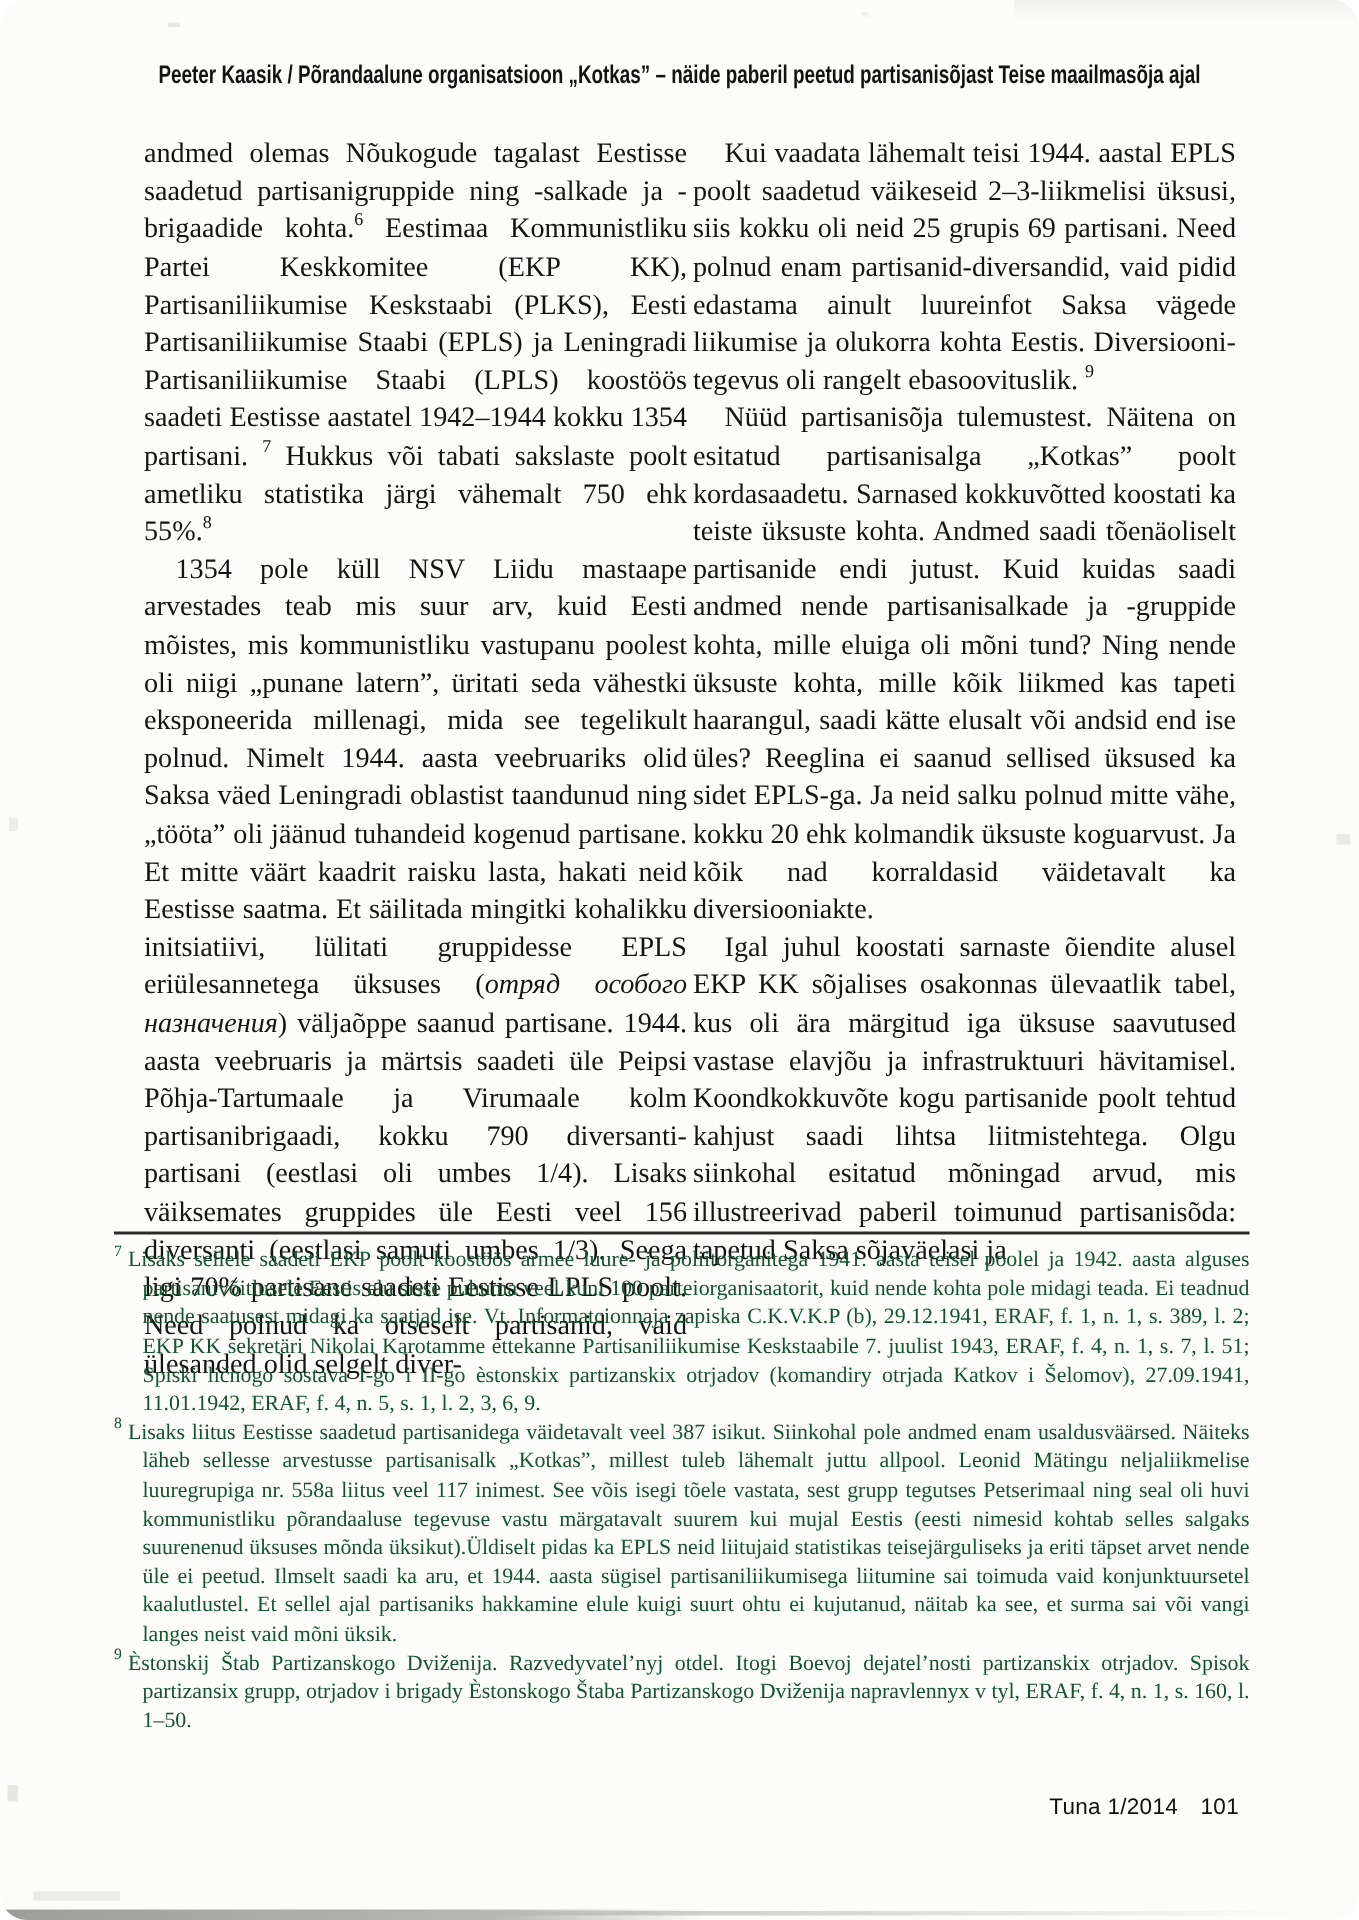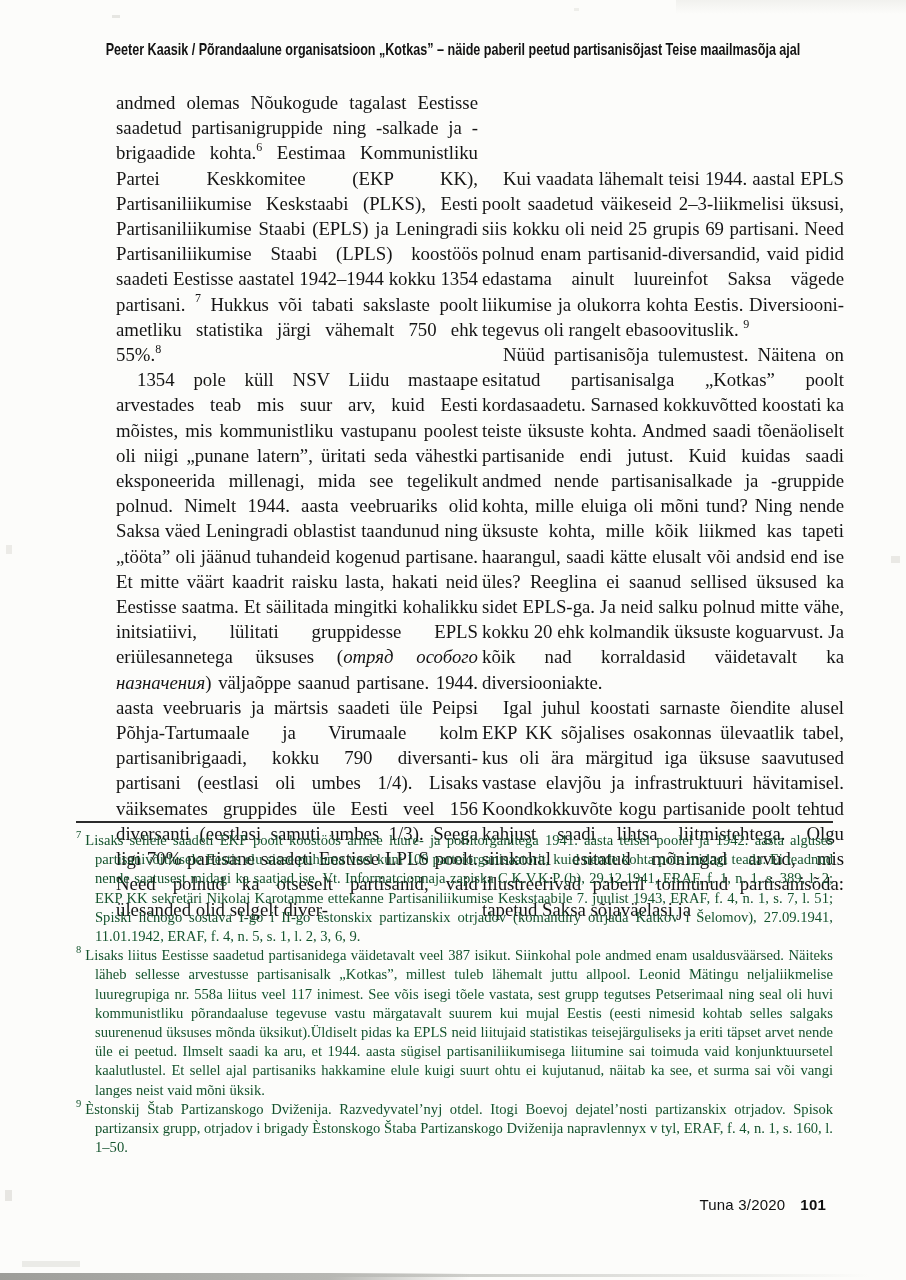--- a/index.html
+++ b/index.html
@@ -4,43 +4,43 @@
 <style>
   html,body { margin:0; padding:0; }
   body { background:#ffffff; font-family:"Liberation Serif", serif; }
 
   .page {
     position:relative;
     width:906px; height:1280px;
     background:#fcfcfa;
     overflow:hidden;
     color:#161616;
+    border-radius:18px;
   }
 
   
   .running-header {
     position:absolute;
     top:40px; left:50%;
     transform:translateX(-50%) scaleX(0.74);
     transform-origin:center top;
     white-space:nowrap;
     font-family:"Liberation Sans", sans-serif;
     font-weight:700;
     font-size:17px;
     color:#121212;
   }
 
   
   .body-columns {
     position:absolute;
-    top:90px; left:116px;
+    top:90px; left:96px;
     width:728px;
     display:flex;
     gap:4px;
-    align-items:flex-end;
   }
   .col {
     flex:1 1 0;
     font-size:18.8px;
     line-height:25.2px;
     text-align:justify;
     color:#141414;
     hyphens:auto;
     -webkit-hyphens:auto;
   }
@@ -87,21 +87,21 @@
 
   
   .page-footer {
     position:absolute;
     top:1196px; right:80px;
     font-family:"Liberation Sans", sans-serif;
     font-size:15px;
     color:#101010;
     letter-spacing:0.2px;
   }
-  .page-footer .pagenum { font-weight:700; margin-left:15px;text-align:center; }
+  .page-footer .pagenum { font-weight:400; margin-left:15px;text-align:center; }
 
   
   .artifact { position:absolute; pointer-events:none; }
   .a-top-left    { left:112px; top:15px;  width:8px;  height:3px; background:#e6e6e2; }
   .a-top-mid     { left:574px; top:8px;   width:5px;  height:3px; background:#eeeeea; }
   .a-top-right   { right:0;    top:0;     width:230px; height:14px;
                    background:linear-gradient(to bottom,#f1f1ee,rgba(252,252,250,0)); }
   .a-left-mid    { left:6px;   top:545px; width:6px;  height:9px;  background:#ecebe7; }
   .a-left-low    { left:5px;   top:1190px;width:7px;  height:11px; background:#e7e6e2; }
   .a-right-mid   { left:891px; top:556px; width:9px;  height:7px;  background:#eae9e5; }
@@ -132,21 +132,21 @@
 
   <div class="footnote-sep"></div>
 
   <div class="footnotes" id="footnotes">
       <p class="fn"><sup class="fn-num">7</sup><span>Lisaks sellele saadeti EKP poolt koostöös armee luure- ja poliitorganitega 1941. aasta teisel poolel ja 1942. aasta alguses partisanivõitlusele Eestis elu sisse puhuma veel kuni 100 parteiorganisaatorit, kuid nende kohta pole midagi teada. Ei teadnud nende saatusest midagi ka saatjad ise. Vt. Informatcionnaja zapiska C.K.V.K.P (b), 29.12.1941, ERAF, f. 1, n. 1, s. 389, l. 2; EKP KK sekretäri Nikolai Karotamme ettekanne Partisaniliikumise Keskstaabile 7. juulist 1943, ERAF, f. 4, n. 1, s. 7, l. 51; Spiski ličnogo sostava I-go i II-go èstonskix partizanskix otrjadov (komandiry otrjada Katkov i Šelomov), 27.09.1941, 11.01.1942, ERAF, f. 4, n. 5, s. 1, l. 2, 3, 6, 9.</span></p>
       <p class="fn"><sup class="fn-num">8</sup><span>Lisaks liitus Eestisse saadetud partisanidega väidetavalt veel 387 isikut. Siinkohal pole andmed enam usaldusväärsed. Näiteks läheb sellesse arvestusse partisanisalk „Kotkas”, millest tuleb lähemalt juttu allpool. Leonid Mätingu neljaliikmelise luuregrupiga nr. 558a liitus veel 117 inimest. See võis isegi tõele vastata, sest grupp tegutses Petserimaal ning seal oli huvi kommunistliku põrandaaluse tegevuse vastu märgatavalt suurem kui mujal Eestis (eesti nimesid kohtab selles salgaks suurenenud üksuses mõnda üksikut).Üldiselt pidas ka EPLS neid liitujaid statistikas teisejärguliseks ja eriti täpset arvet nende üle ei peetud. Ilmselt saadi ka aru, et 1944. aasta sügisel partisaniliikumisega liitumine sai toimuda vaid konjunktuursetel kaalutlustel. Et sellel ajal partisaniks hakkamine elule kuigi suurt ohtu ei kujutanud, näitab ka see, et surma sai või vangi langes neist vaid mõni üksik.</span></p>
       <p class="fn"><sup class="fn-num">9</sup><span>Èstonskij Štab Partizanskogo Dviženija. Razvedyvatel’nyj otdel. Itogi Boevoj dejatel’nosti partizanskix otrjadov. Spisok partizansix grupp, otrjadov i brigady Èstonskogo Štaba Partizanskogo Dviženija napravlennyx v tyl, ERAF, f. 4, n. 1, s. 160, l. 1–50.</span></p>
     </div>
 
   <div class="page-footer">
-    <span>Tuna 3/2020</span><span class="pagenum">101</span>
+    <span>Tuna 1/2014</span><span class="pagenum">101</span>
   </div>
 
   <div class="artifact a-top-left"></div>
   <div class="artifact a-top-mid"></div>
   <div class="artifact a-top-right"></div>
   <div class="artifact a-left-mid"></div>
   <div class="artifact a-left-low"></div>
   <div class="artifact a-right-mid"></div>
   <div class="artifact a-bottom-blob"></div>
   <div class="artifact a-bottom-line"></div>

